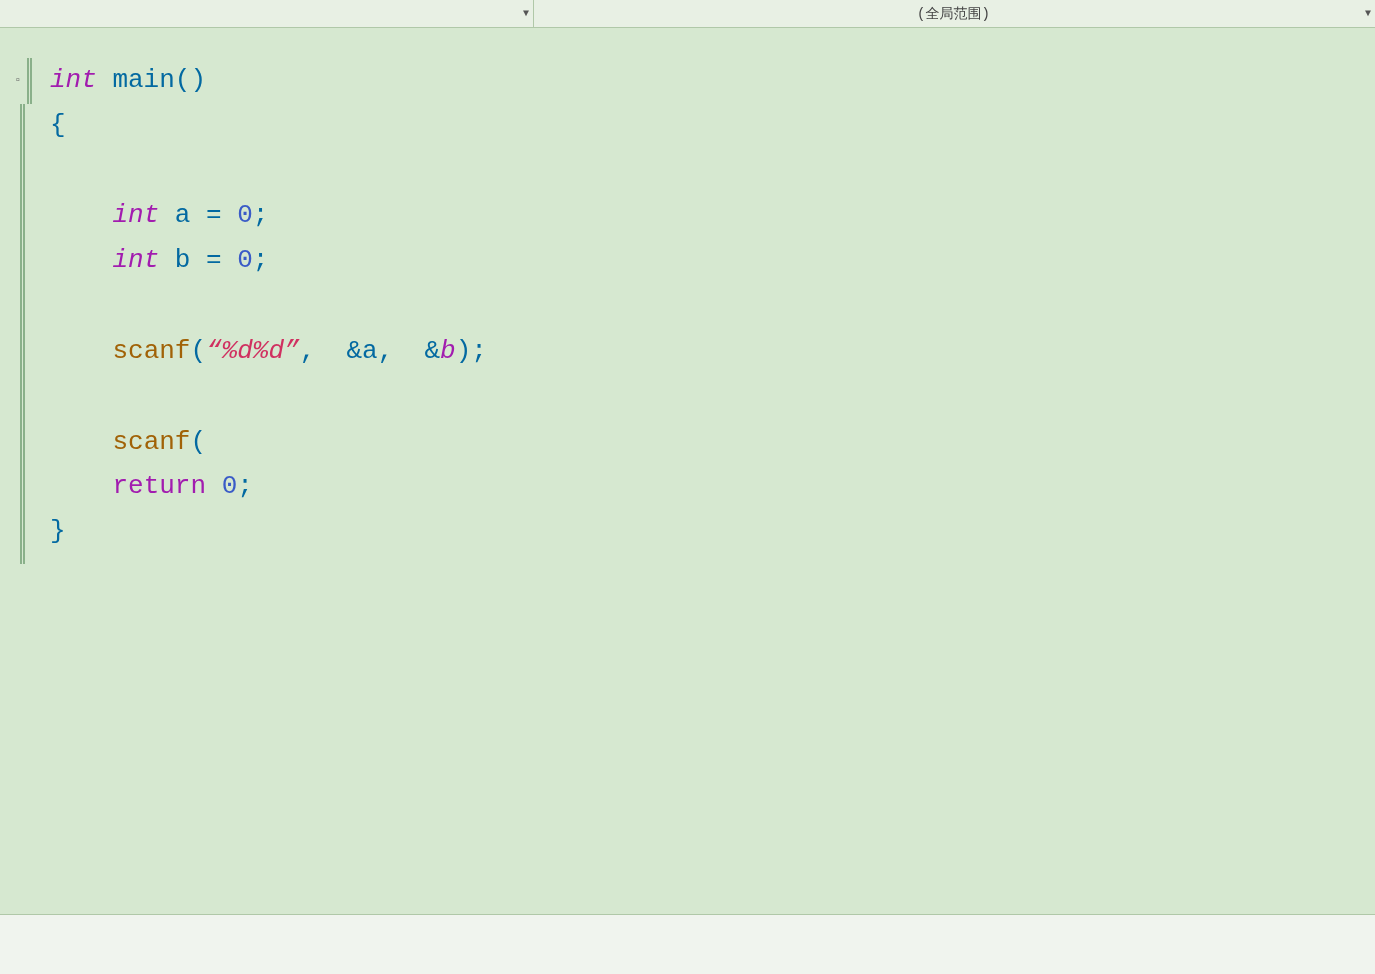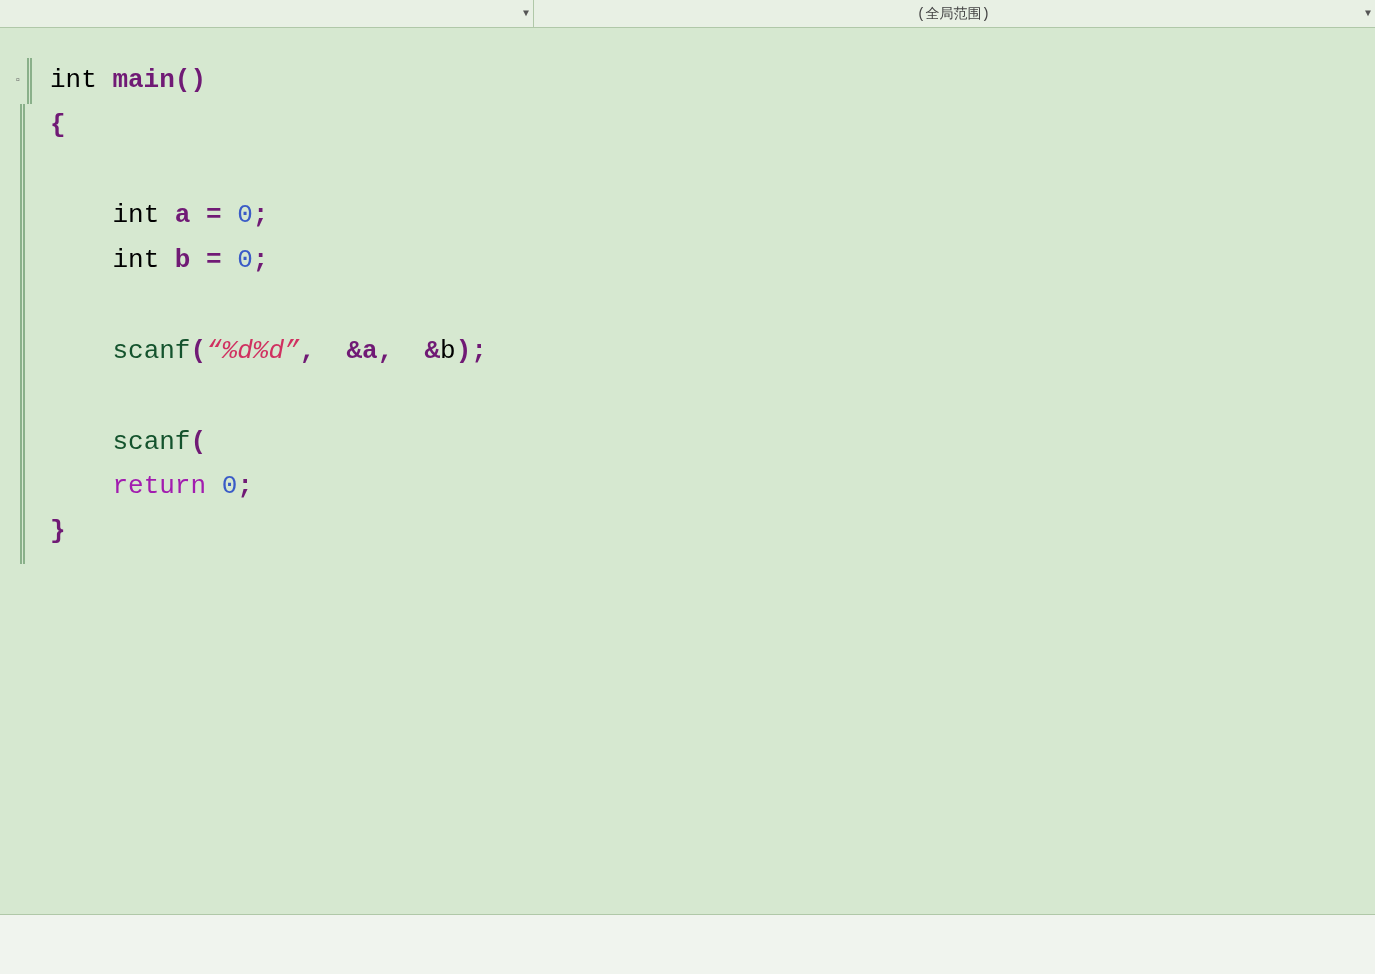--- a/index.html
+++ b/index.html
@@ -101,25 +101,25 @@
       white-space: pre;
       display: flex;
       align-items: baseline;
     }
 
     .empty-line {
       height: 46px;
     }
 
     
-    .kw-blue { color: #000000; }       
+    .kw-blue { color: #a21caf; font-style: italic; }       
     .kw-purple { color: #a21caf; }     
-    .kw-magenta { color: #14532d; }    
+    .kw-magenta { color: #a16207; }    
     .str-red { color: #d03060; font-style: italic; }       
-    .normal { color: #701a75; font-weight: bold; }      
+    .normal { color: #0369a1; }      
     .num-blue { color: #3a5bc7; }      
 
     .bottom-panel {
       height: 60px;
       background-color: #f0f4ee;
       border-top: 1px solid #b0c8a8;
     }
   </style>
 </head>
 <body>

